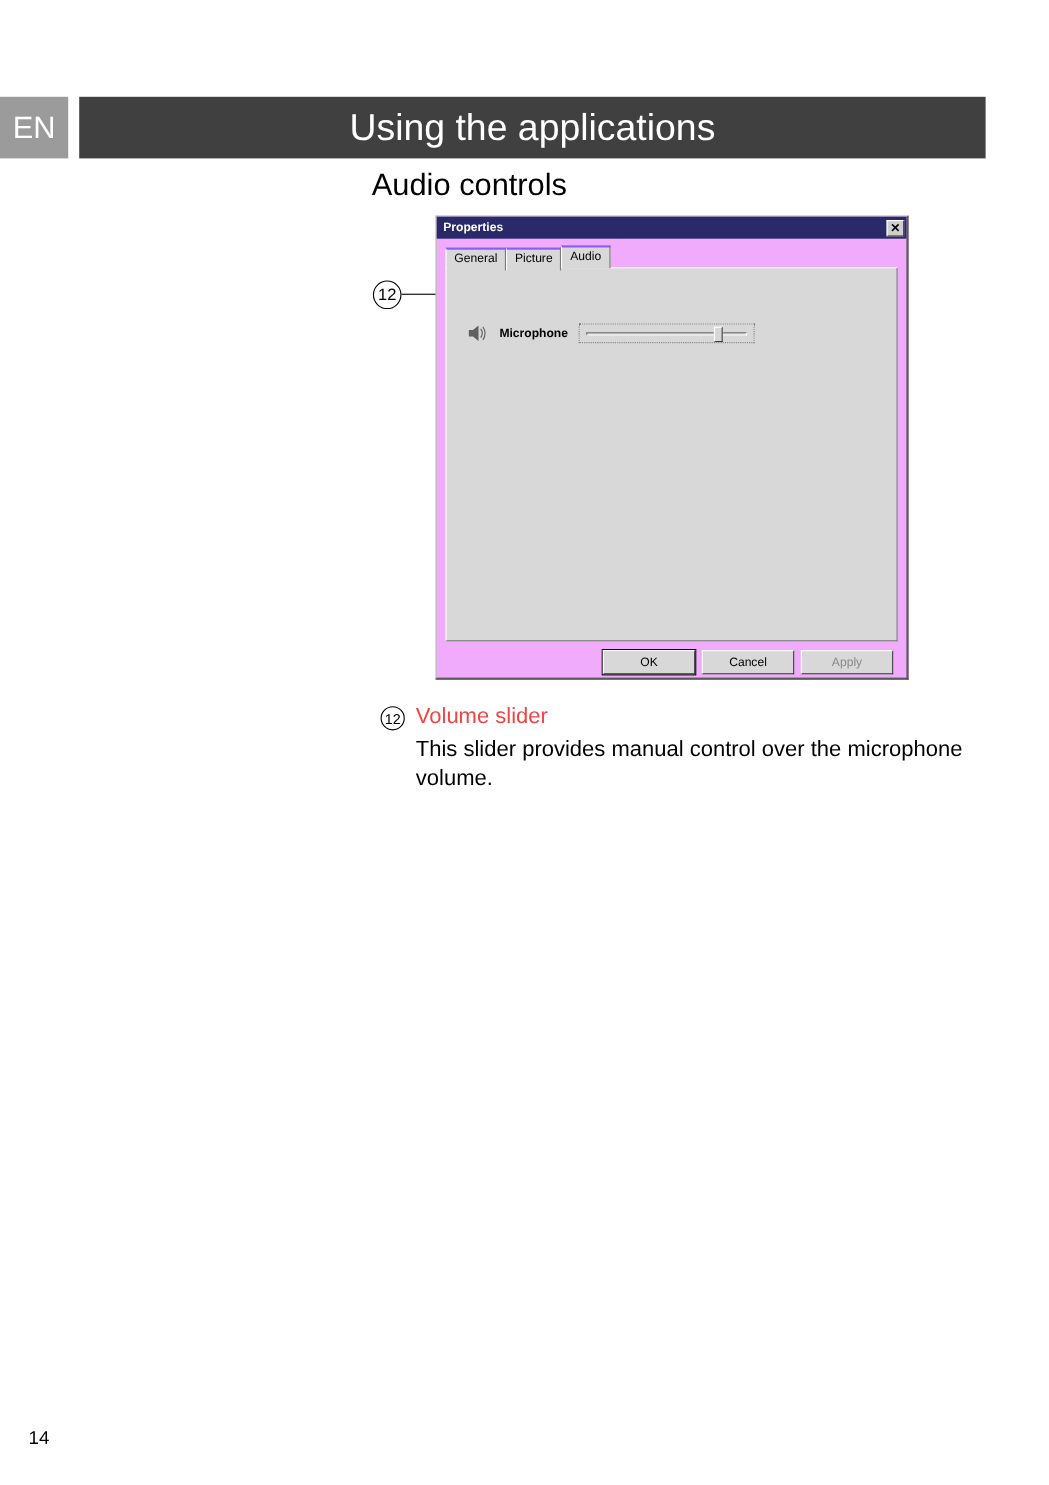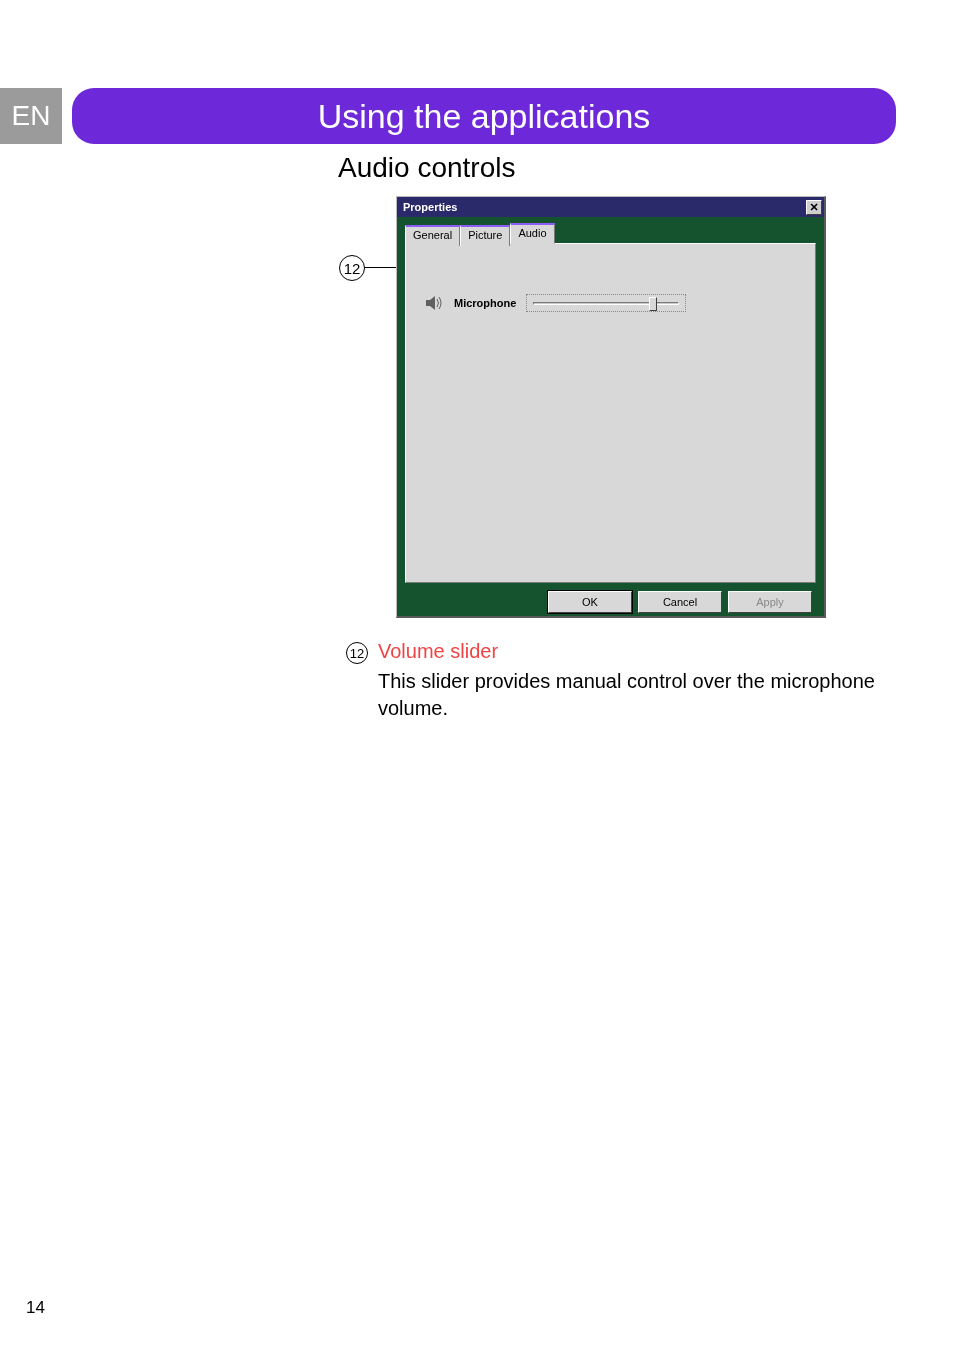--- a/index.html
+++ b/index.html
@@ -24,28 +24,27 @@
     align-items: center;
     justify-content: center;
     font-weight: 400;
   }
   .header-bar {
     position: absolute;
     left: 72px;
     top: 88px;
     width: 824px;
     height: 56px;
-    background: #6d28d9;
+    background: #404040;
     color: #fff;
     font-size: 34px;
     display: flex;
     align-items: center;
     justify-content: center;
     font-weight: 400;
-    border-radius: 22px;
   }
   .section-title {
     position: absolute;
     left: 338px;
     top: 152px;
     font-size: 28px;
     font-weight: normal;
     color: #000;
   }
   .callout-badge {
@@ -70,21 +69,21 @@
     height: 1px;
     background: #000;
   }
   
   .dialog {
     position: absolute;
     left: 396px;
     top: 196px;
     width: 430px;
     height: 422px;
-    background: #14532d;
+    background: #f0abfc;
     border-right: 2px solid #5a5a5a;
     border-bottom: 2px solid #5a5a5a;
     border-left: 1px solid #bcbcbc;
     border-top: 1px solid #bcbcbc;
   }
   .dlg-titlebar {
     height: 20px;
     background: linear-gradient(to right, #1a1a5a, #2a2a80, #5a5aa0);
     background: #2a2a6a;
     display: flex;

